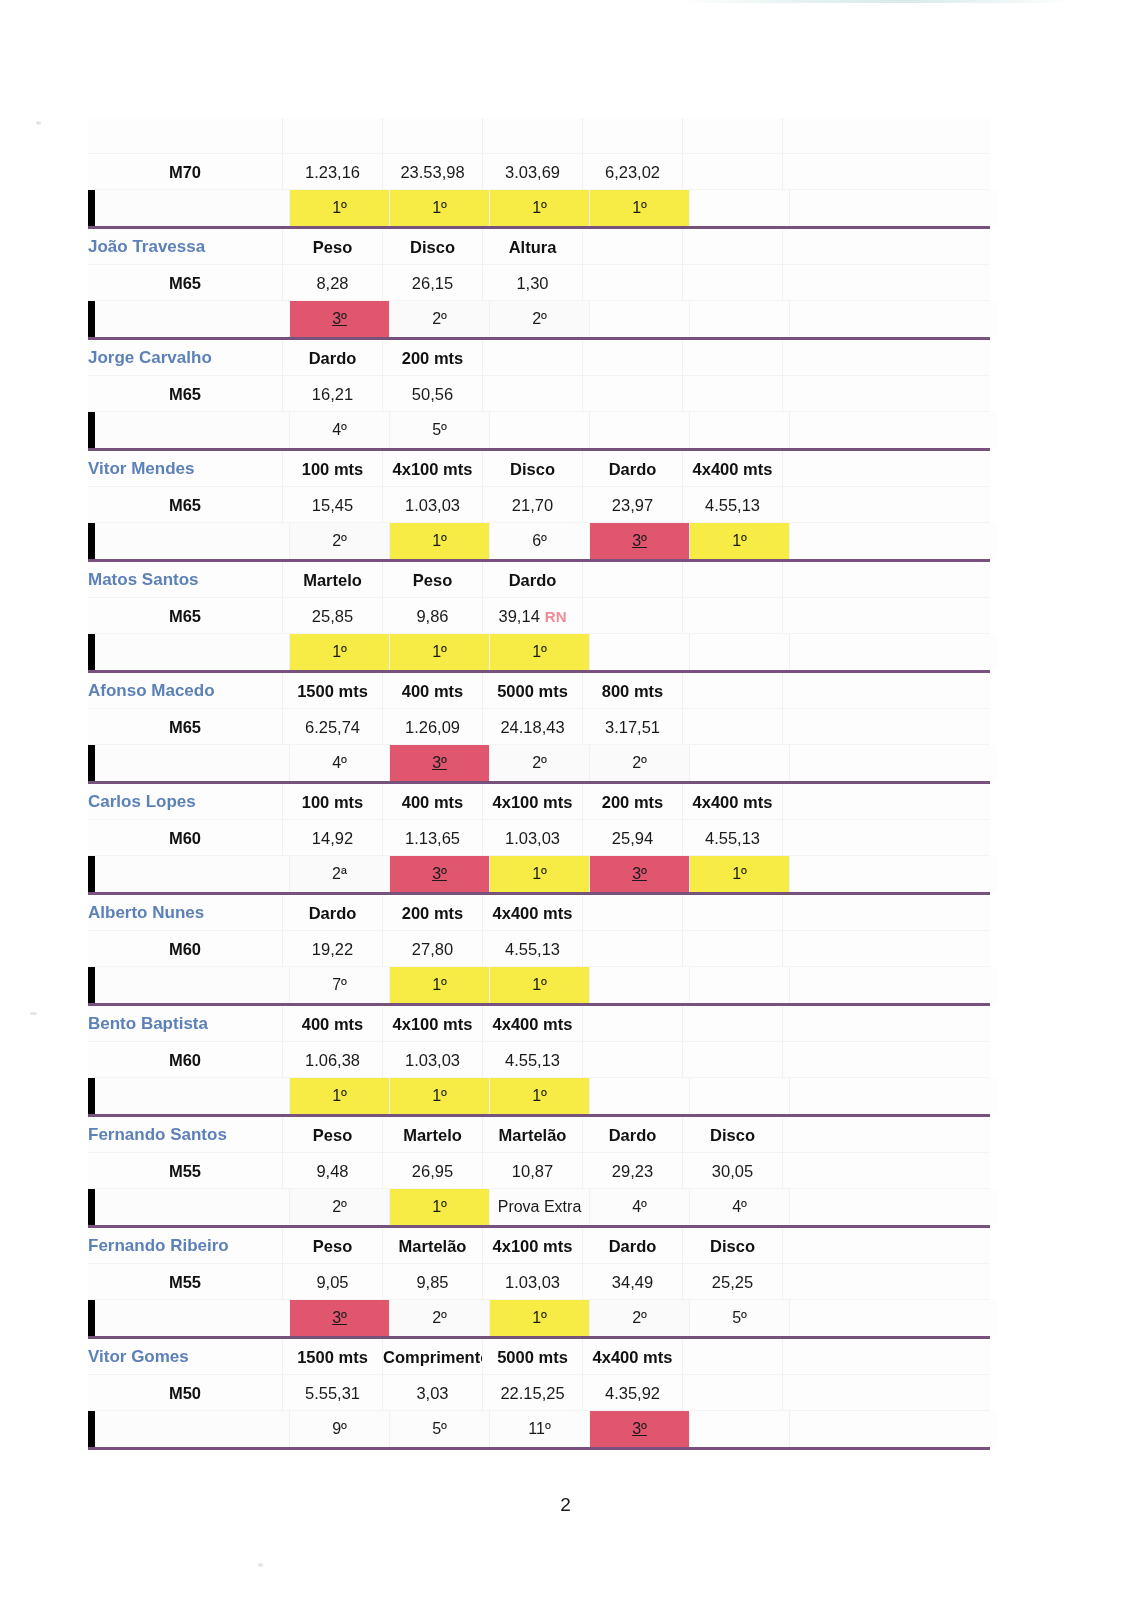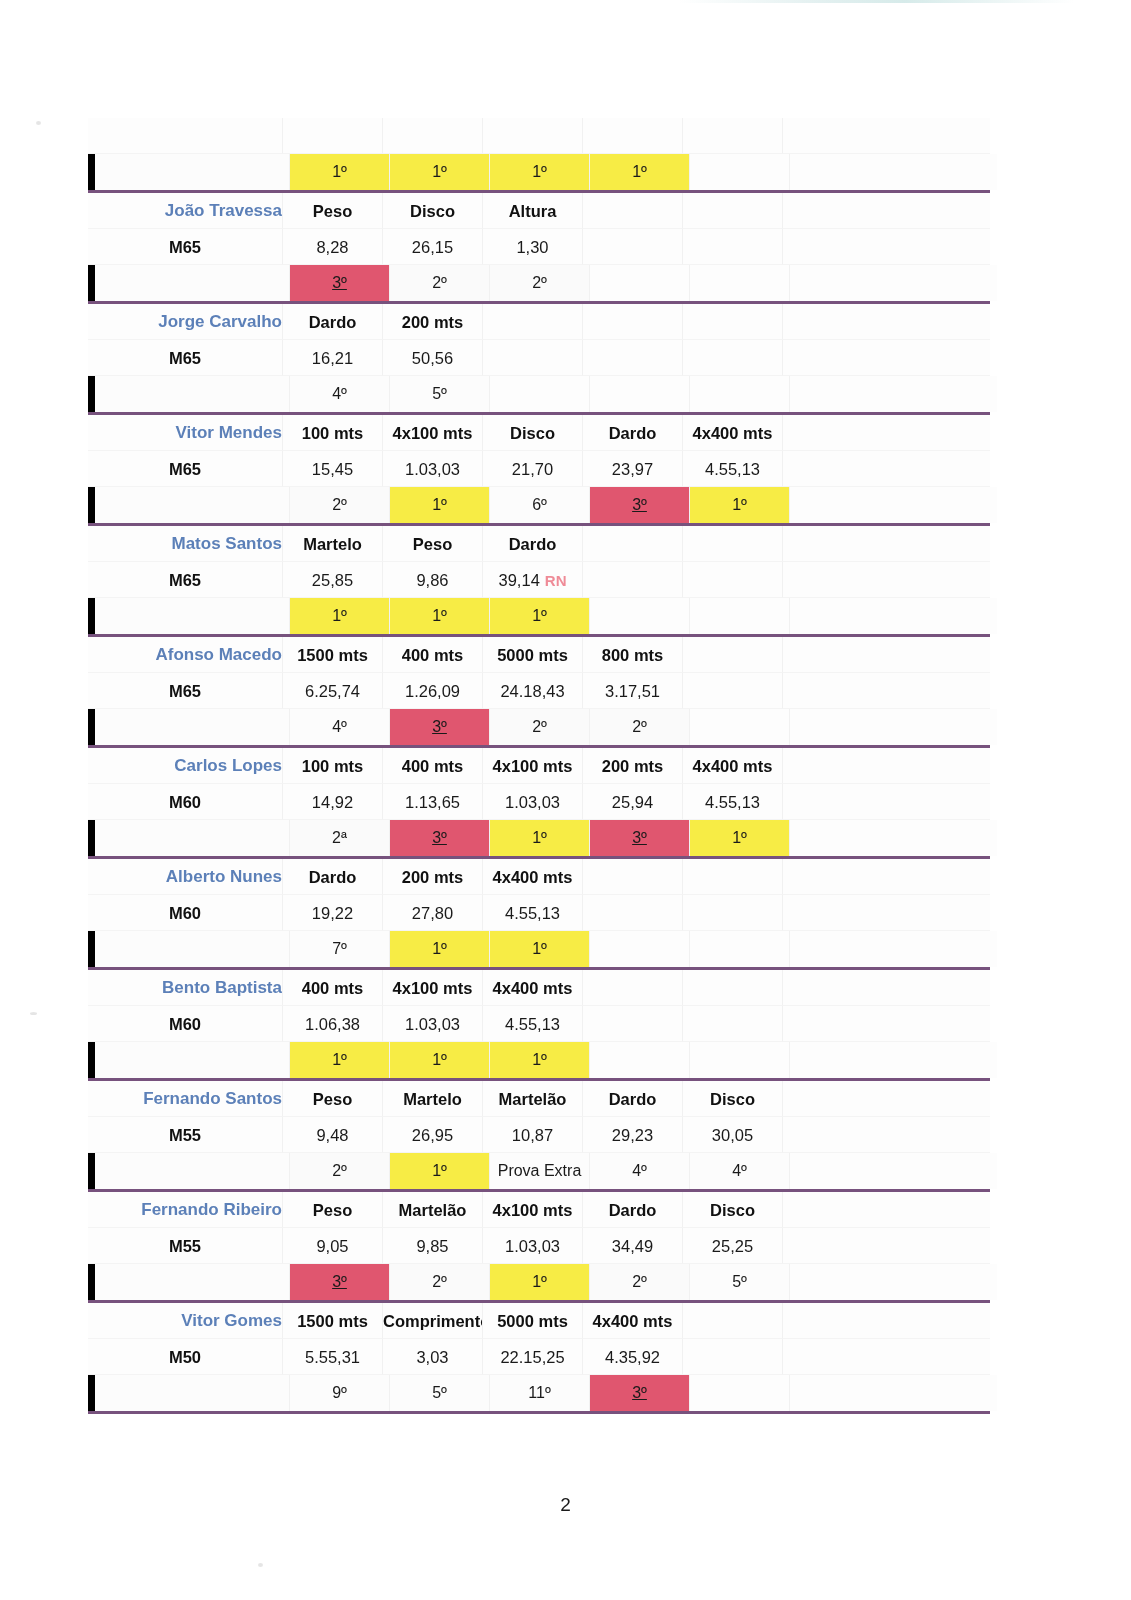--- a/index.html
+++ b/index.html
@@ -86,21 +86,21 @@
   .row-rank .cell {
     background: #fcfcfc;
     border-right: 1px solid #f1f1f1;
   }
   .row-rank .c-tail { border-right: none; background: #fdfdfd; }
 
   .athlete-name {
     color: #5c80b8;
     font-weight: 700;
     font-size: 17px;
-    text-align: right;
+    text-align: left;
   }
   .event-head {
     font-weight: 700;
     color: #111111;
     font-size: 16.5px;
   }
   .cat {
     font-weight: 700;
     color: #111111;
     font-size: 16.5px;
@@ -164,20 +164,29 @@
       <div class="block">
         <div class="rowline row-name">
           <div class="cell c-label athlete-name"></div>
           <div class="cell c-d event-head empty"></div>
           <div class="cell c-d event-head empty"></div>
           <div class="cell c-d event-head empty"></div>
           <div class="cell c-d event-head empty"></div>
           <div class="cell c-d event-head empty"></div>
           <div class="cell c-tail"></div>
         </div>
+        <div class="rowline row-value">
+          <div class="cell c-label cat">M70</div>
+          <div class="cell c-d mark"><span>1.23,16</span></div>
+          <div class="cell c-d mark"><span>23.53,98</span></div>
+          <div class="cell c-d mark"><span>3.03,69</span></div>
+          <div class="cell c-d mark"><span>6,23,02</span></div>
+          <div class="cell c-d mark empty"></div>
+          <div class="cell c-tail"></div>
+        </div>
         <div class="rowline row-rank">
           <div class="cell c-label"></div>
           <div class="cell c-d rank hl-gold">1º</div>
           <div class="cell c-d rank hl-gold">1º</div>
           <div class="cell c-d rank hl-gold">1º</div>
           <div class="cell c-d rank hl-gold">1º</div>
           <div class="cell c-d rank empty"></div>
           <div class="cell c-tail"></div>
         </div>
         <div class="sep"></div>

